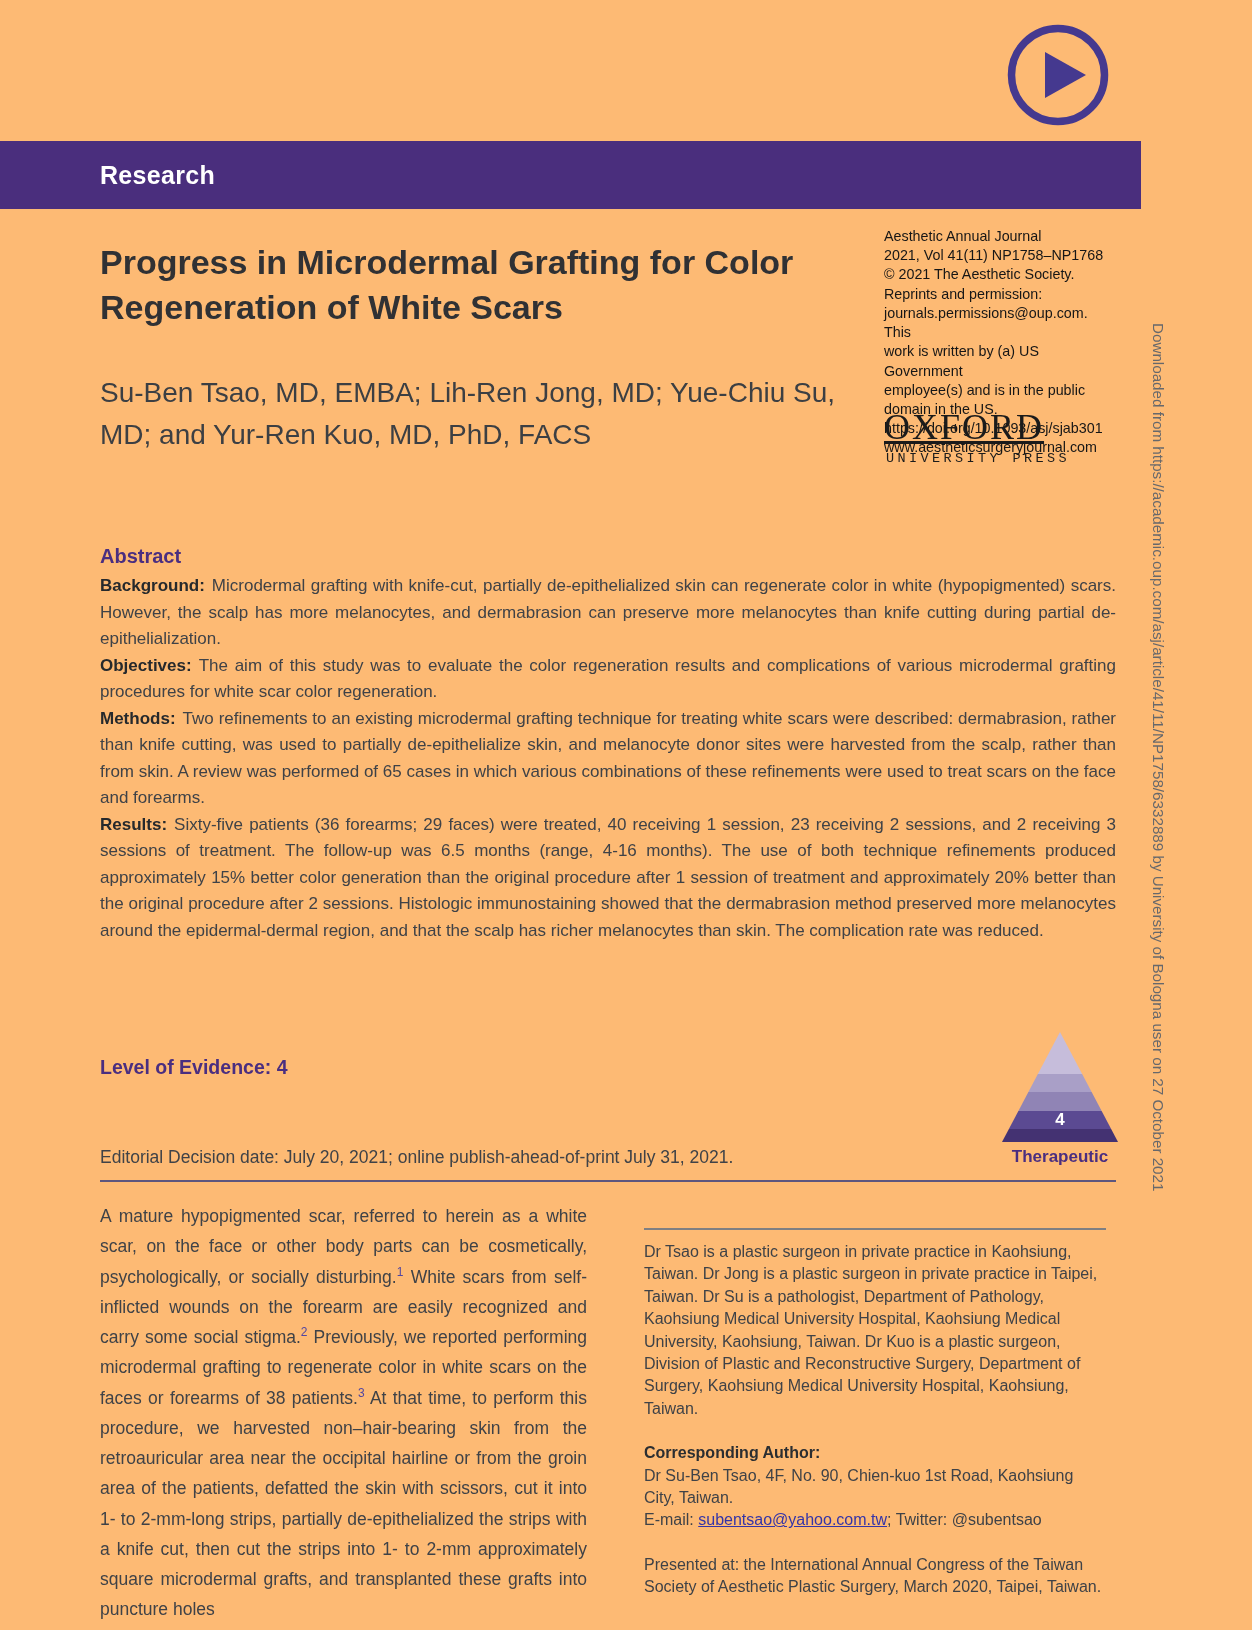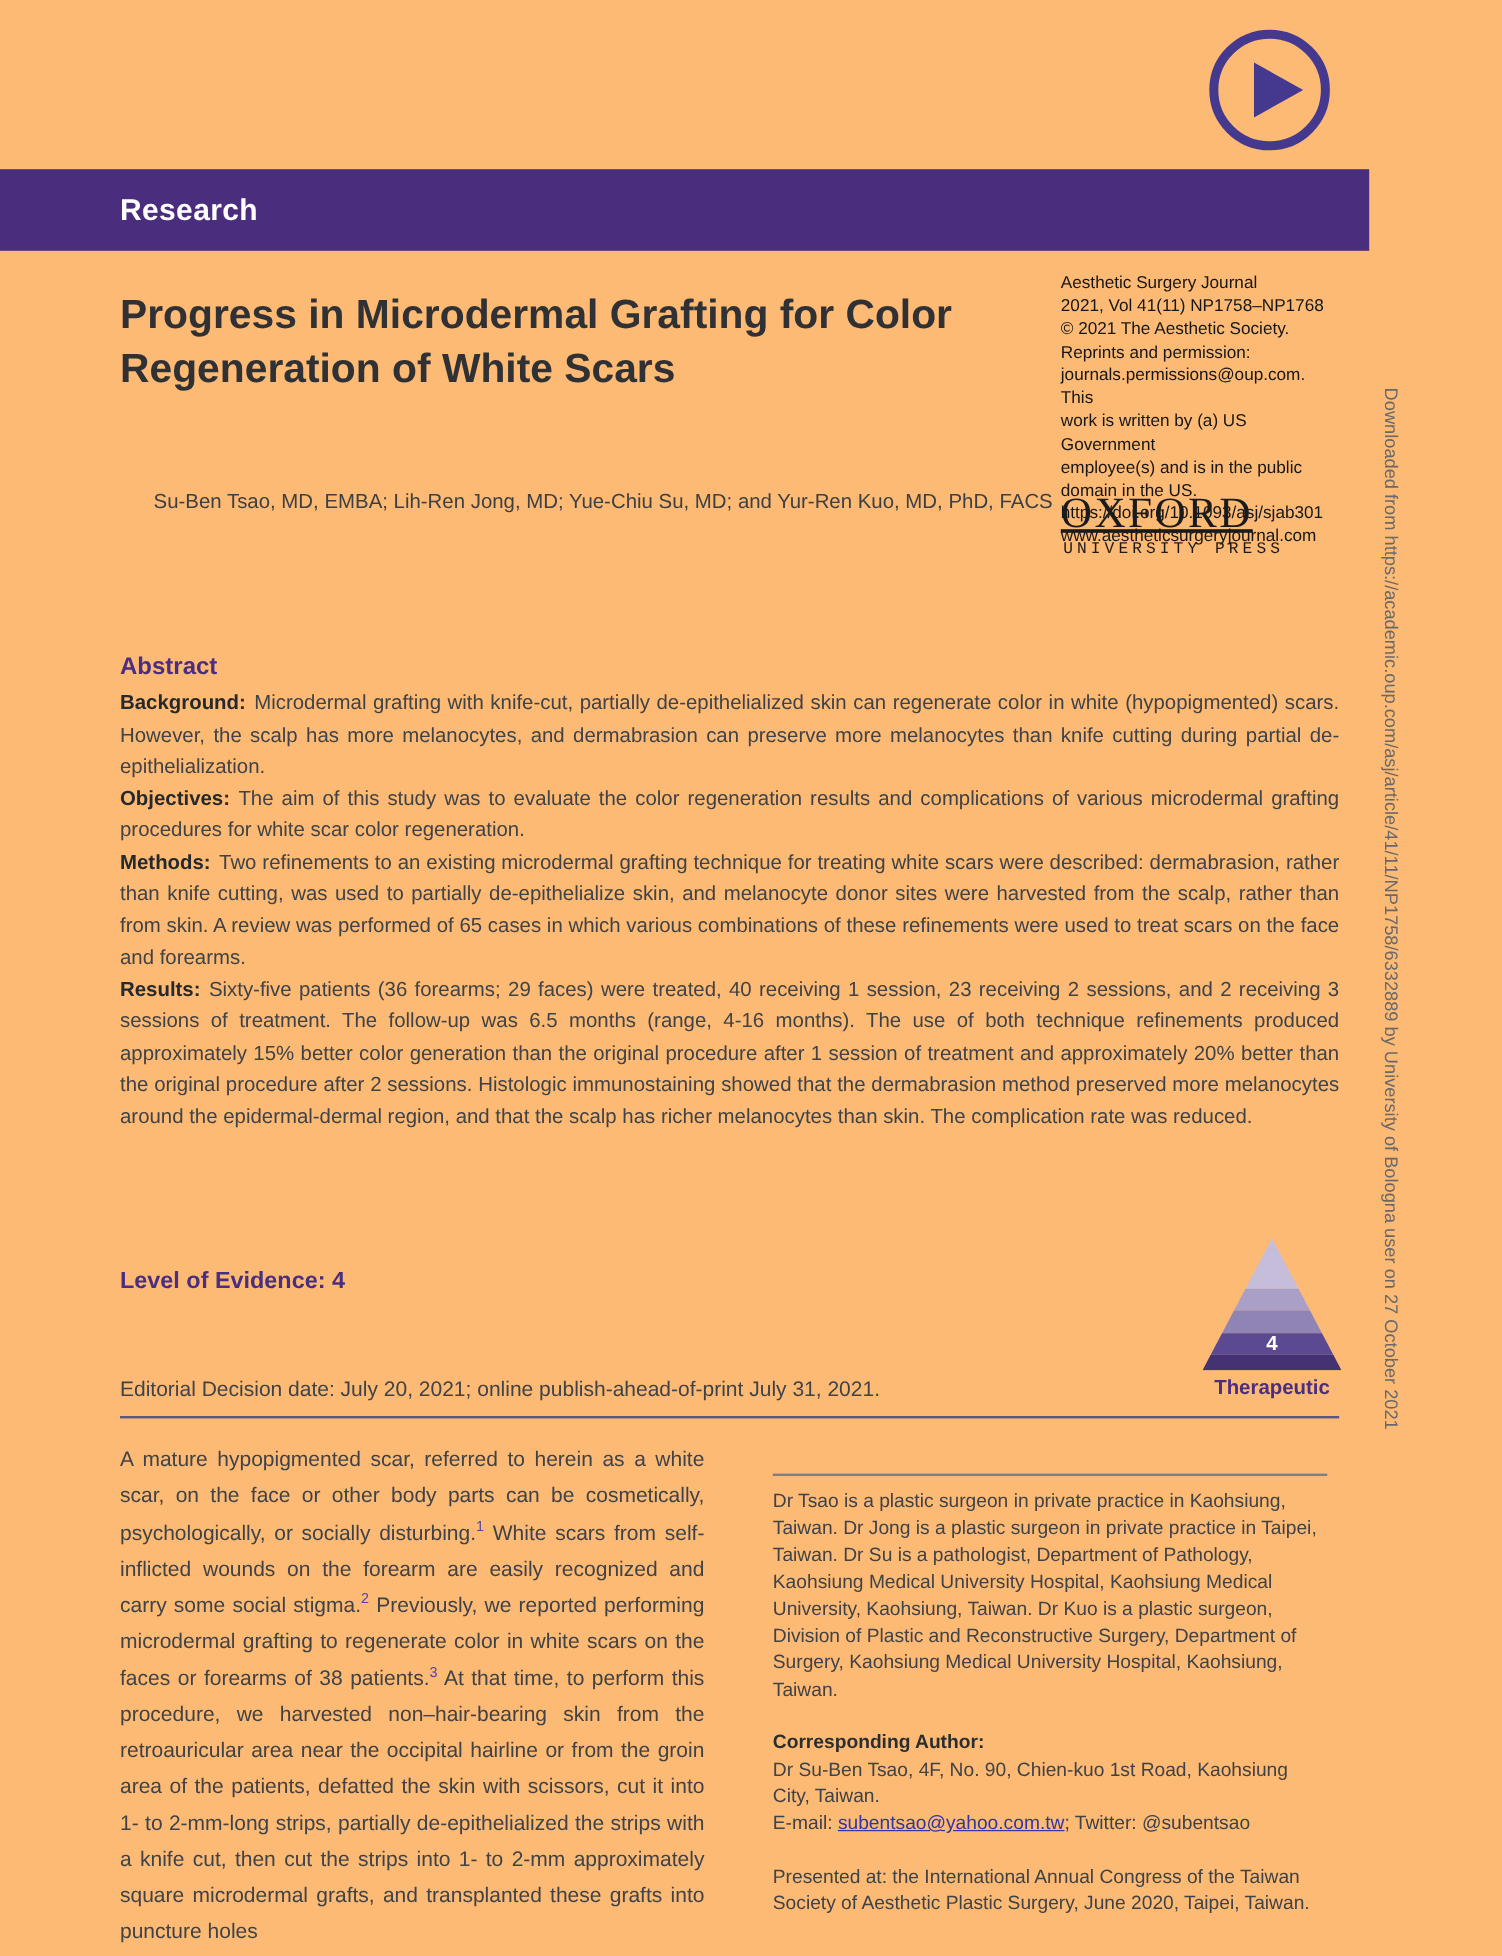--- a/index.html
+++ b/index.html
@@ -21,22 +21,22 @@
   }
   .banner .banner-label {
     margin-left:100px; color:#ffffff; font-size:25px; font-weight:bold; letter-spacing:.3px;
   }
   
   .title {
     position:absolute; left:100px; top:240px; width:780px;
     font-size:34px; font-weight:bold; color:#303134; line-height:1.32;
   }
   .authors {
-    position:absolute; left:100px; top:405px; width:760px;
-    font-size:17px; color:#3c3f43; line-height:1.5;margin-left:28px;
+    position:absolute; left:100px; top:372px; width:760px;
+    font-size:28px; color:#3c3f43; line-height:1.5;
   }
   
   .journal-info {
     position:absolute; left:884px; top:227px; width:225px;
     font-size:14.3px; line-height:1.345; color:#161616;
   }
   .publisher { position:absolute; left:884px; top:406px; color:#1b1b1b; }
   .publisher .pub-name {
     font-family:"Liberation Serif", serif; font-size:36px; letter-spacing:2px; font-weight:500;text-decoration:underline;
   }
@@ -113,21 +113,21 @@
   </div>
 
   <h1 class="title">
     <span style="display:block">Progress in Microdermal Grafting for Color</span>
     <span style="display:block">Regeneration of White Scars</span>
   </h1>
 
   <div class="authors">Su-Ben Tsao, MD, EMBA; Lih-Ren Jong, MD; Yue-Chiu Su, MD; and Yur-Ren Kuo, MD, PhD, FACS</div>
 
   <div class="journal-info">
-    <div>Aesthetic Surgery Journal</div>
+    <div>Aesthetic Annual Journal</div>
     <div>2021, Vol 41(11) NP1758–NP1768</div>
     <div>© 2021 The Aesthetic Society.</div>
     <div>Reprints and permission:</div>
     <div>journals.permissions@oup.com. This</div>
     <div>work is written by (a) US Government</div>
     <div>employee(s) and is in the public</div>
     <div>domain in the US.</div>
     <div>https://doi.org/10.1093/asj/sjab301</div>
     <div>www.aestheticsurgeryjournal.com</div>
   </div>
@@ -165,16 +165,16 @@
   <div class="intro-col">
     <span>A mature hypopigmented scar, referred to herein as a white scar, on the face or other body parts can be cosmetically, psychologically, or socially disturbing.</span><sup>1</sup><span> White scars from self-inflicted wounds on the forearm are easily recognized and carry some social stigma.</span><sup>2</sup><span> Previously, we reported performing microdermal grafting to regenerate color in white scars on the faces or forearms of 38 patients.</span><sup>3</sup><span> At that time, to perform this procedure, we harvested non–hair-bearing skin from the retroauricular area near the occipital hairline or from the groin area of the patients, defatted the skin with scissors, cut it into 1- to 2-mm-long strips, partially de-epithelialized the strips with a knife cut, then cut the strips into 1- to 2-mm approximately square microdermal grafts, and transplanted these grafts into puncture holes</span>
   </div>
 
   <div class="side-col">
     <div class="side-rule"></div>
     <p class="block">Dr Tsao is a plastic surgeon in private practice in Kaohsiung, Taiwan. Dr Jong is a plastic surgeon in private practice in Taipei, Taiwan. Dr Su is a pathologist, Department of Pathology, Kaohsiung Medical University Hospital, Kaohsiung Medical University, Kaohsiung, Taiwan. Dr Kuo is a plastic surgeon, Division of Plastic and Reconstructive Surgery, Department of Surgery, Kaohsiung Medical University Hospital, Kaohsiung, Taiwan.</p>
     <p><b>Corresponding Author:</b></p>
     <p>Dr Su-Ben Tsao, 4F, No. 90, Chien-kuo 1st Road, Kaohsiung City, Taiwan.</p>
     <p class="block"><span>E-mail: </span><span class="email-link">subentsao@yahoo.com.tw</span><span>; Twitter: @subentsao</span></p>
-    <p>Presented at: the International Annual Congress of the Taiwan Society of Aesthetic Plastic Surgery, June 2020, Taipei, Taiwan.</p>
+    <p>Presented at: the International Annual Congress of the Taiwan Society of Aesthetic Plastic Surgery, March 2020, Taipei, Taiwan.</p>
   </div>
 
 </div>
 
 </body></html>

